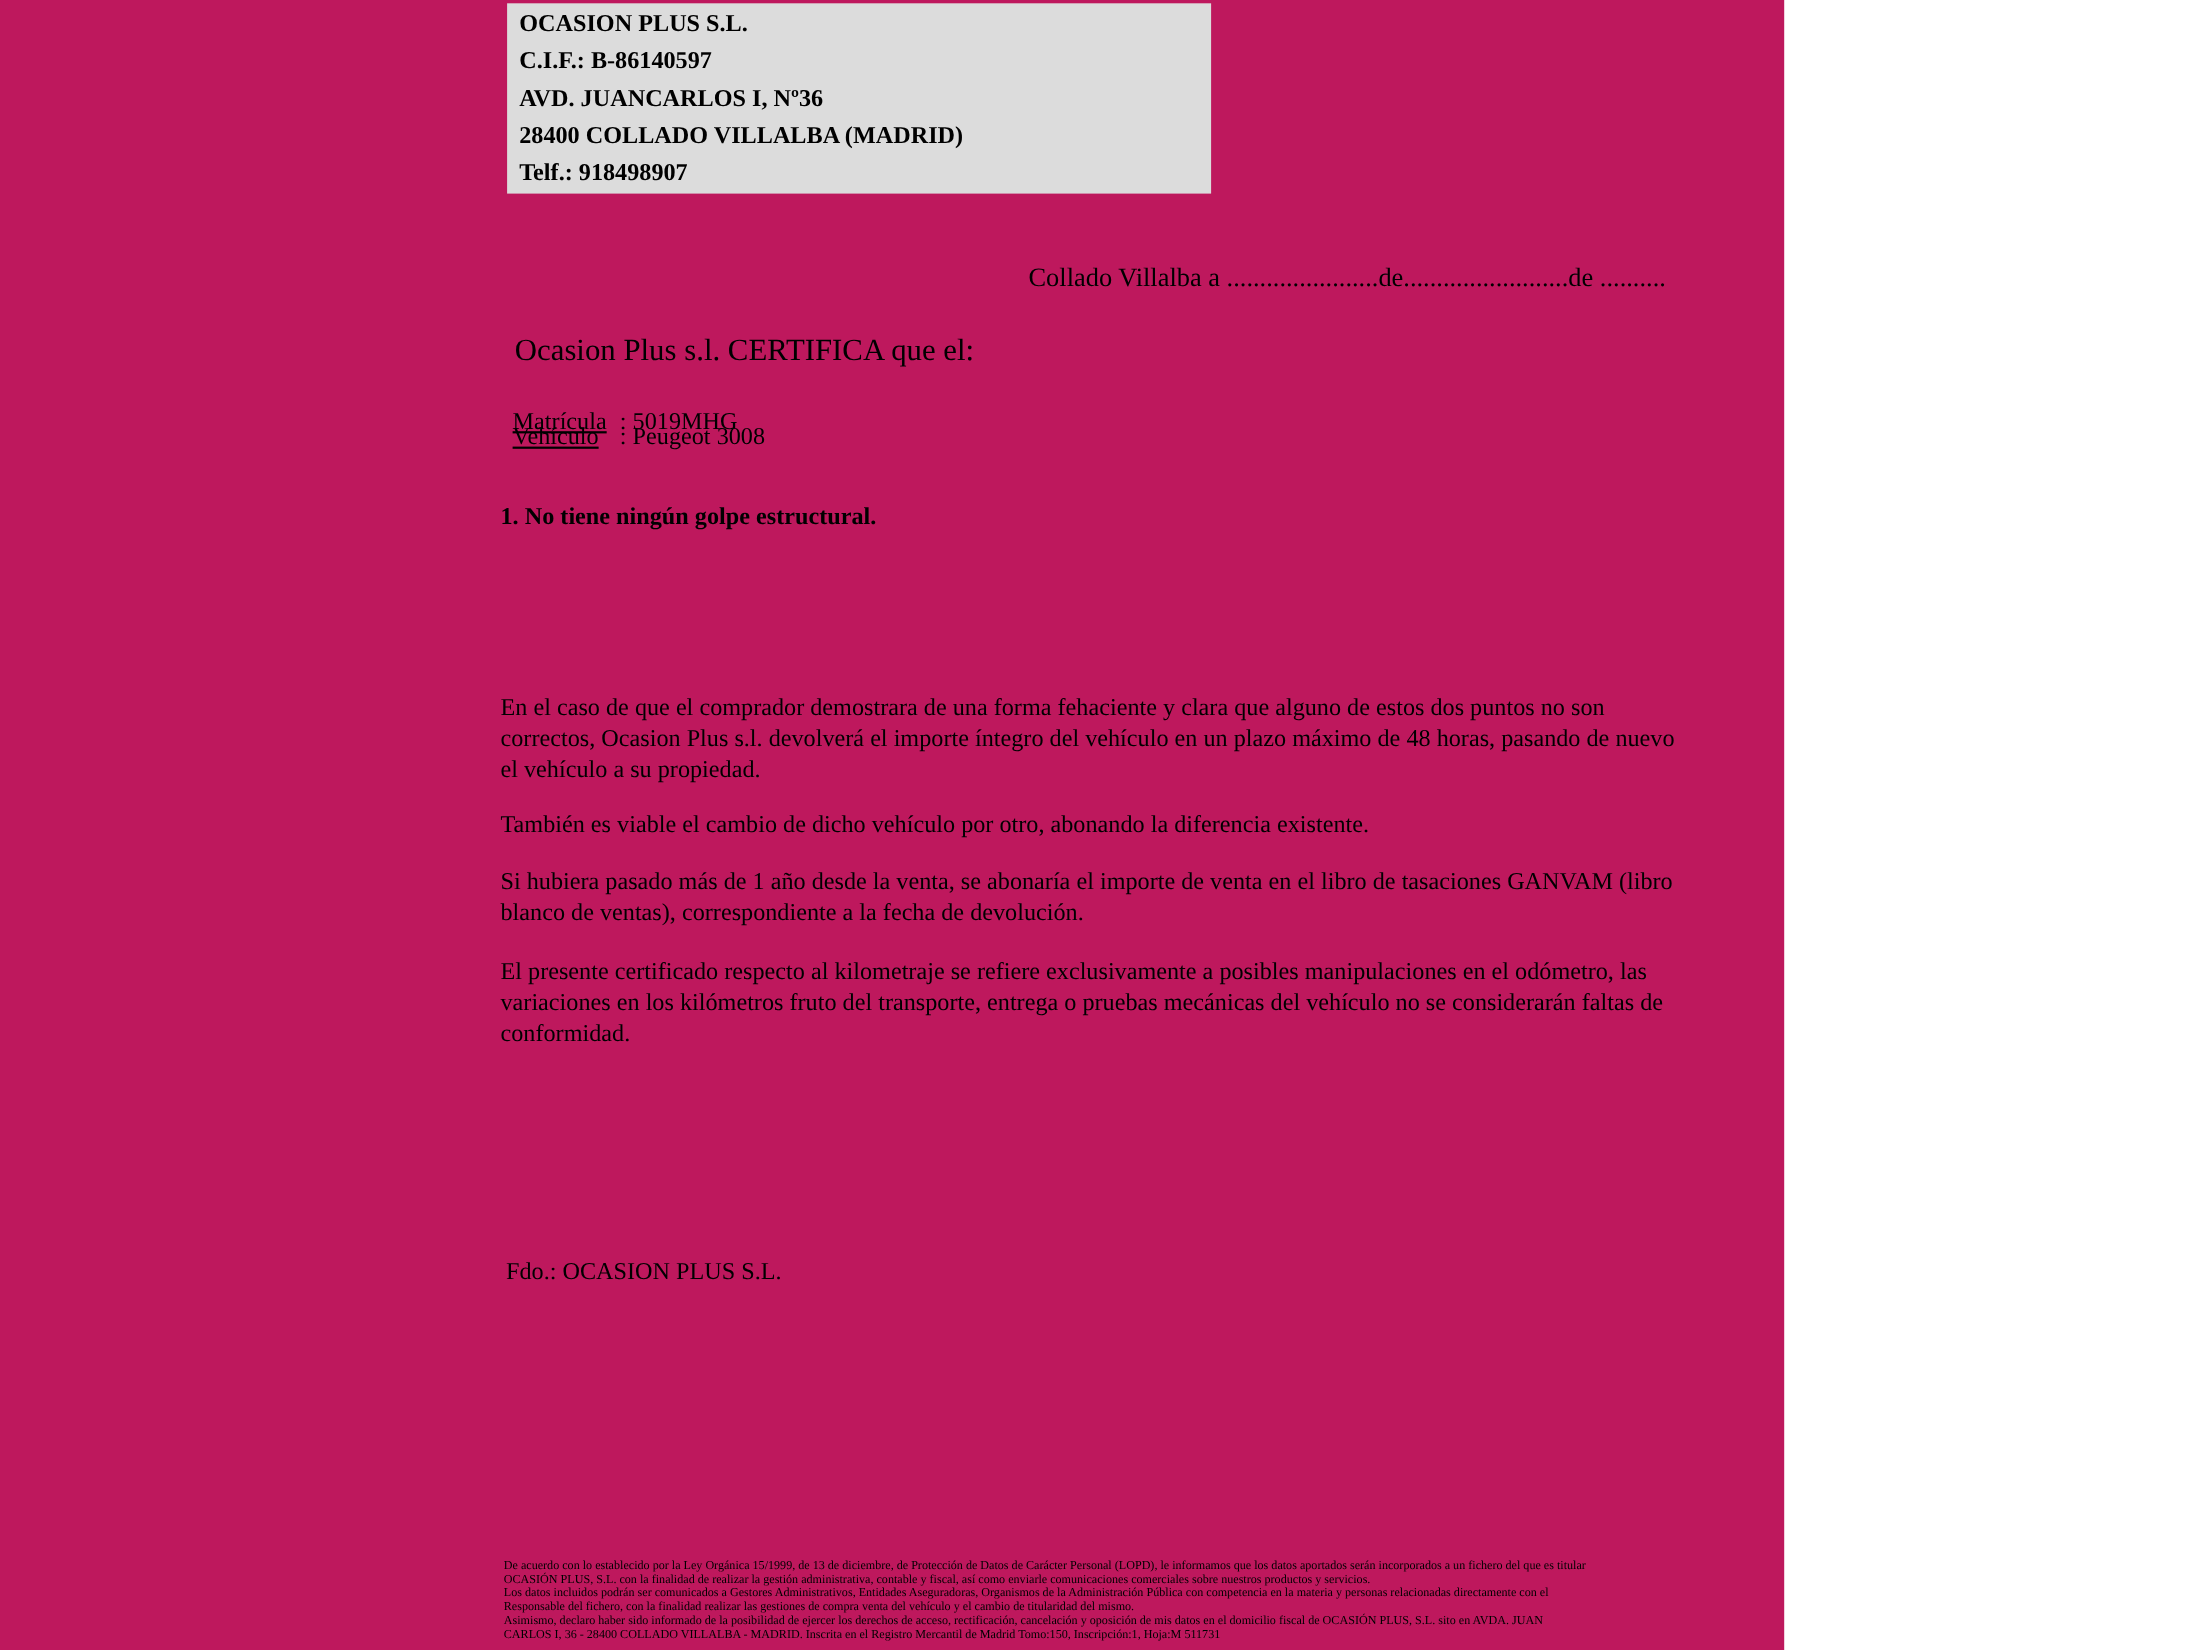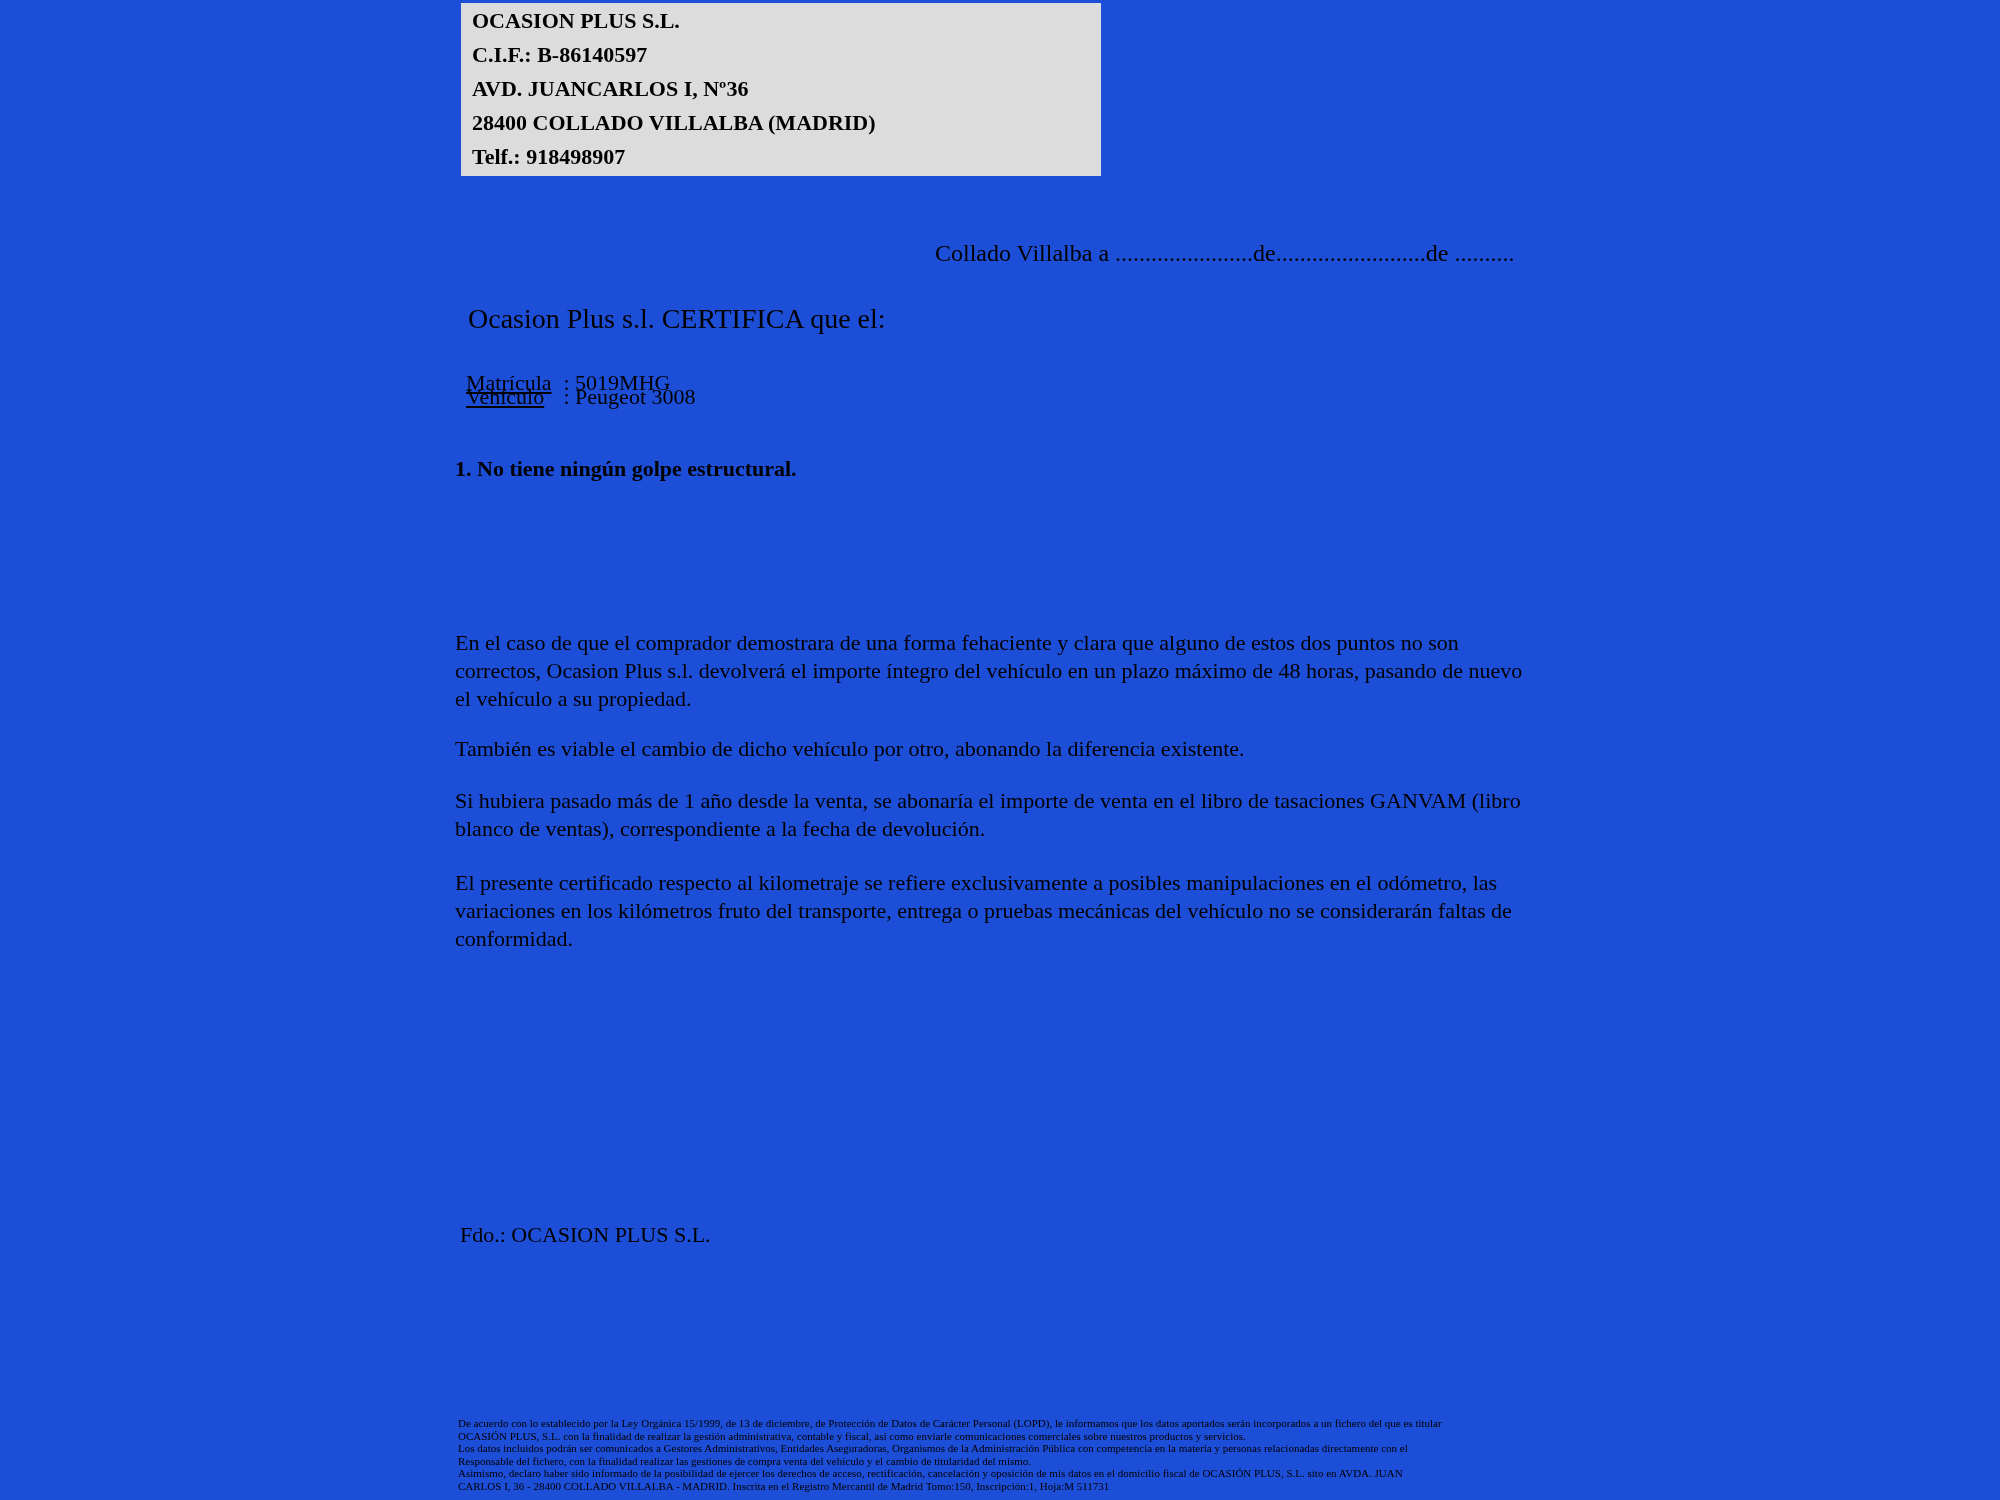--- a/index.html
+++ b/index.html
@@ -4,23 +4,23 @@
 <style>
   html, body {
     margin: 0;
     padding: 0;
     background: #ffffff;
     color: #000000;
     font-family: "Liberation Serif", "DejaVu Serif", serif;
   }
   .canvas {
     position: relative;
-    width: 2000px;
+    width: 1622px;
     height: 1500px;
-    background: #1d4ed8;
+    background: #be185d;
     overflow: hidden;
   }
   .page {
     position: absolute;
     left: 455px;
     top: 0;
     width: 1095px;
     height: 1500px;
   }
   .header-box {
@@ -79,21 +79,21 @@
     line-height: 28px;
     margin-top: 12px;
   }
   .para.refund { top: 617px; }
   .para.exchange { top: 723px; }
   .para.ganvam { top: 775px; }
   .para.odometer { top: 857px; }
   .signature {
     position: absolute;
     left: 5px;
-    top: 1222px;
+    top: 1143px;
     font-size: 22px;
   }
   .legal {
     position: absolute;
     left: 3px;
     top: 1417px;
     width: 1092px;
     font-size: 11px;
     line-height: 12.6px;
   }

